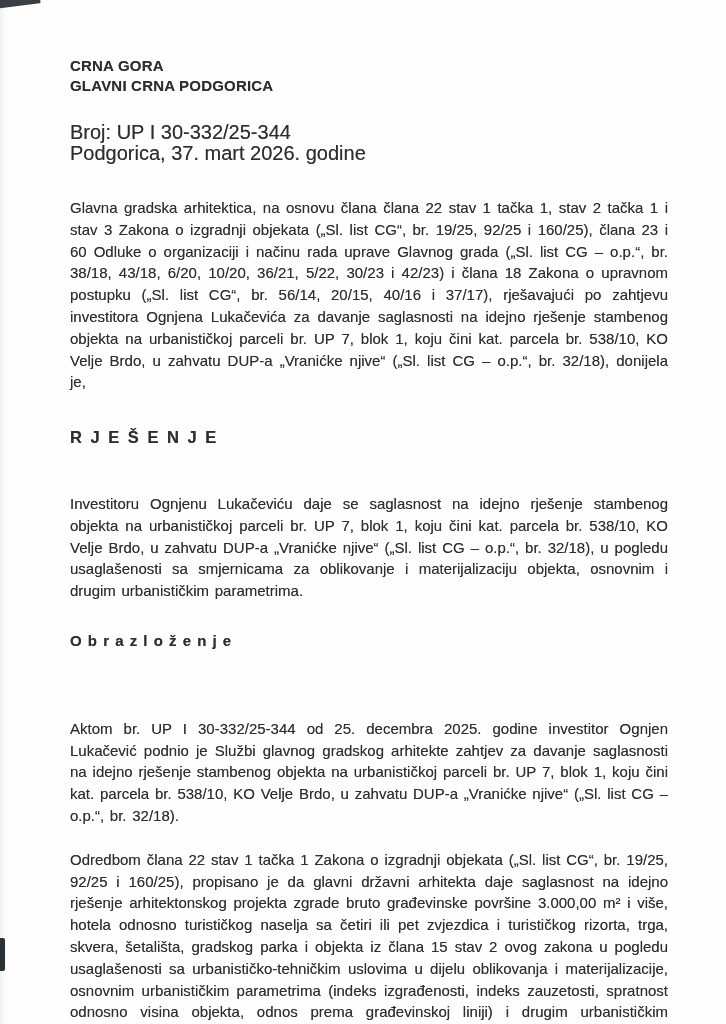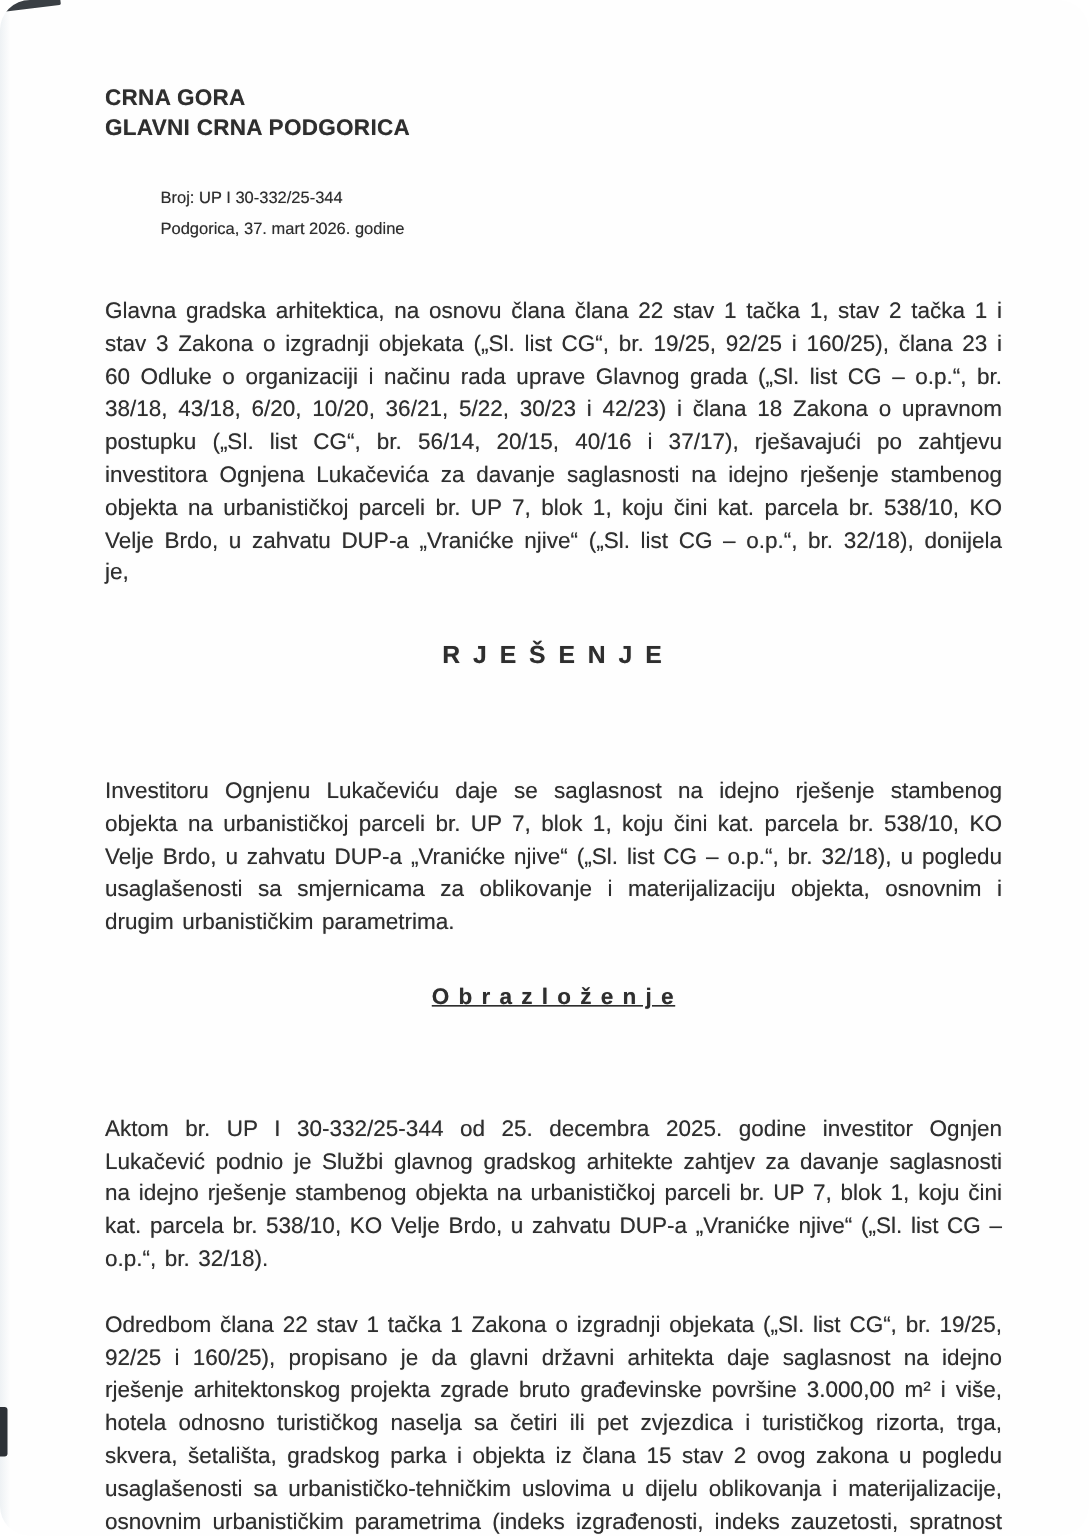--- a/index.html
+++ b/index.html
@@ -1,15 +1,15 @@
 <!DOCTYPE html>
 <html lang="cnr"><head>
 <meta charset="utf-8">
 <style>
-  * { margin: 0; padding: 0; box-sizing: border-box; border-radius: 20px; }
+  * { margin: 0; padding: 0; box-sizing: border-box; }
   html, body {
     width: 726px; height: 1024px;
     background: #ffffff;
     overflow: hidden;
     font-family: "Liberation Sans", "DejaVu Sans", sans-serif;
   }
   .page {
     position: relative;
     width: 726px; height: 1024px;
     background: #fefefe;
@@ -49,45 +49,43 @@
   }
   .letterhead { margin-top: 56px; }
   .letterhead .lh-line {
     font-weight: bold;
     font-size: 15px;
     line-height: 20px;
     letter-spacing: 0.2px;
   }
   .reference { margin-top: 26px; }
   .reference .ref-line {
-    font-size: 11px;
+    font-size: 20px;
     line-height: 21px;
-    margin-left: 37px;
   }
   p.body-par {
     text-align: justify;
     text-justify: inter-word;
     word-spacing: 1.5px;
   }
   .preamble { margin-top: 33px; }
   .heading-center {
-    text-align: center;
+    text-align: left;
     font-weight: bold;
   }
   .decision-heading {
     margin-top: 34px;
     font-size: 16.5px;
     letter-spacing: 2px;
   }
-  .decision-body { margin-top: 68px; }
+  .decision-body { margin-top: 44px; }
   .rationale-heading {
     margin-top: 28px;
     font-size: 15px;
     letter-spacing: 1px;
-    text-decoration: underline;
   }
   .rationale-p1 { margin-top: 66px; }
   .rationale-p2 { margin-top: 22px; }
   
   .content, .letterhead .lh-line {
     text-shadow: 0 0 0.45px rgba(40,40,40,0.55);
   }
 </style>
 </head>
 <body>

